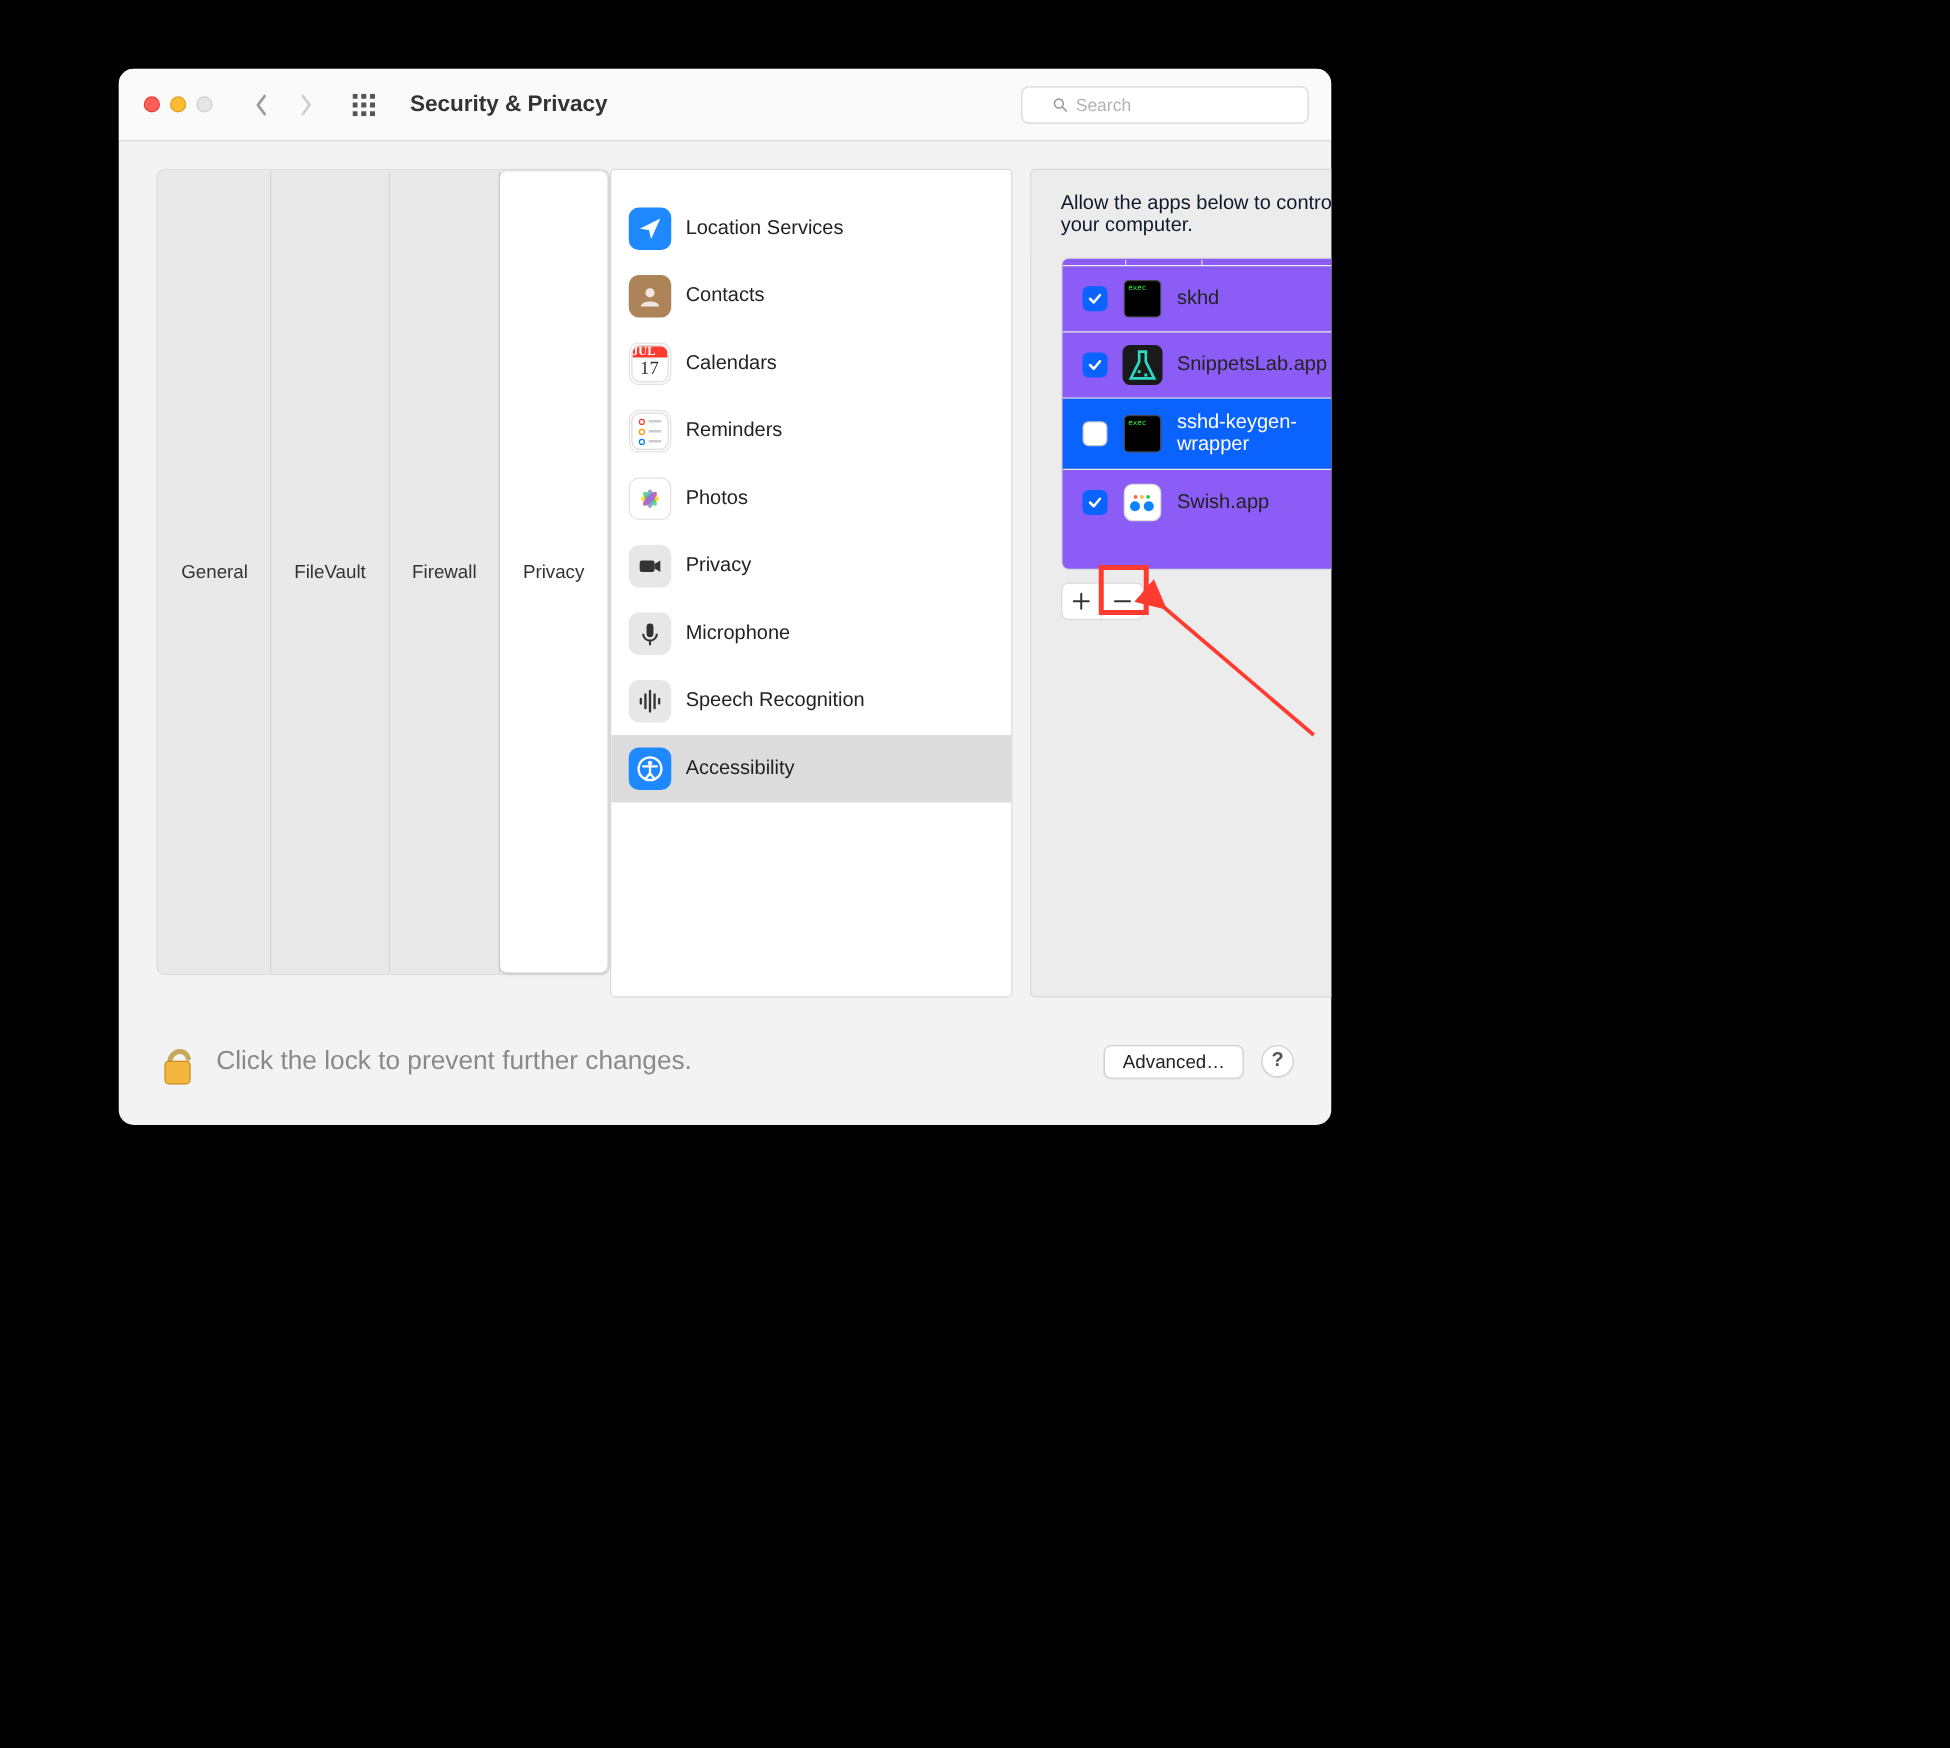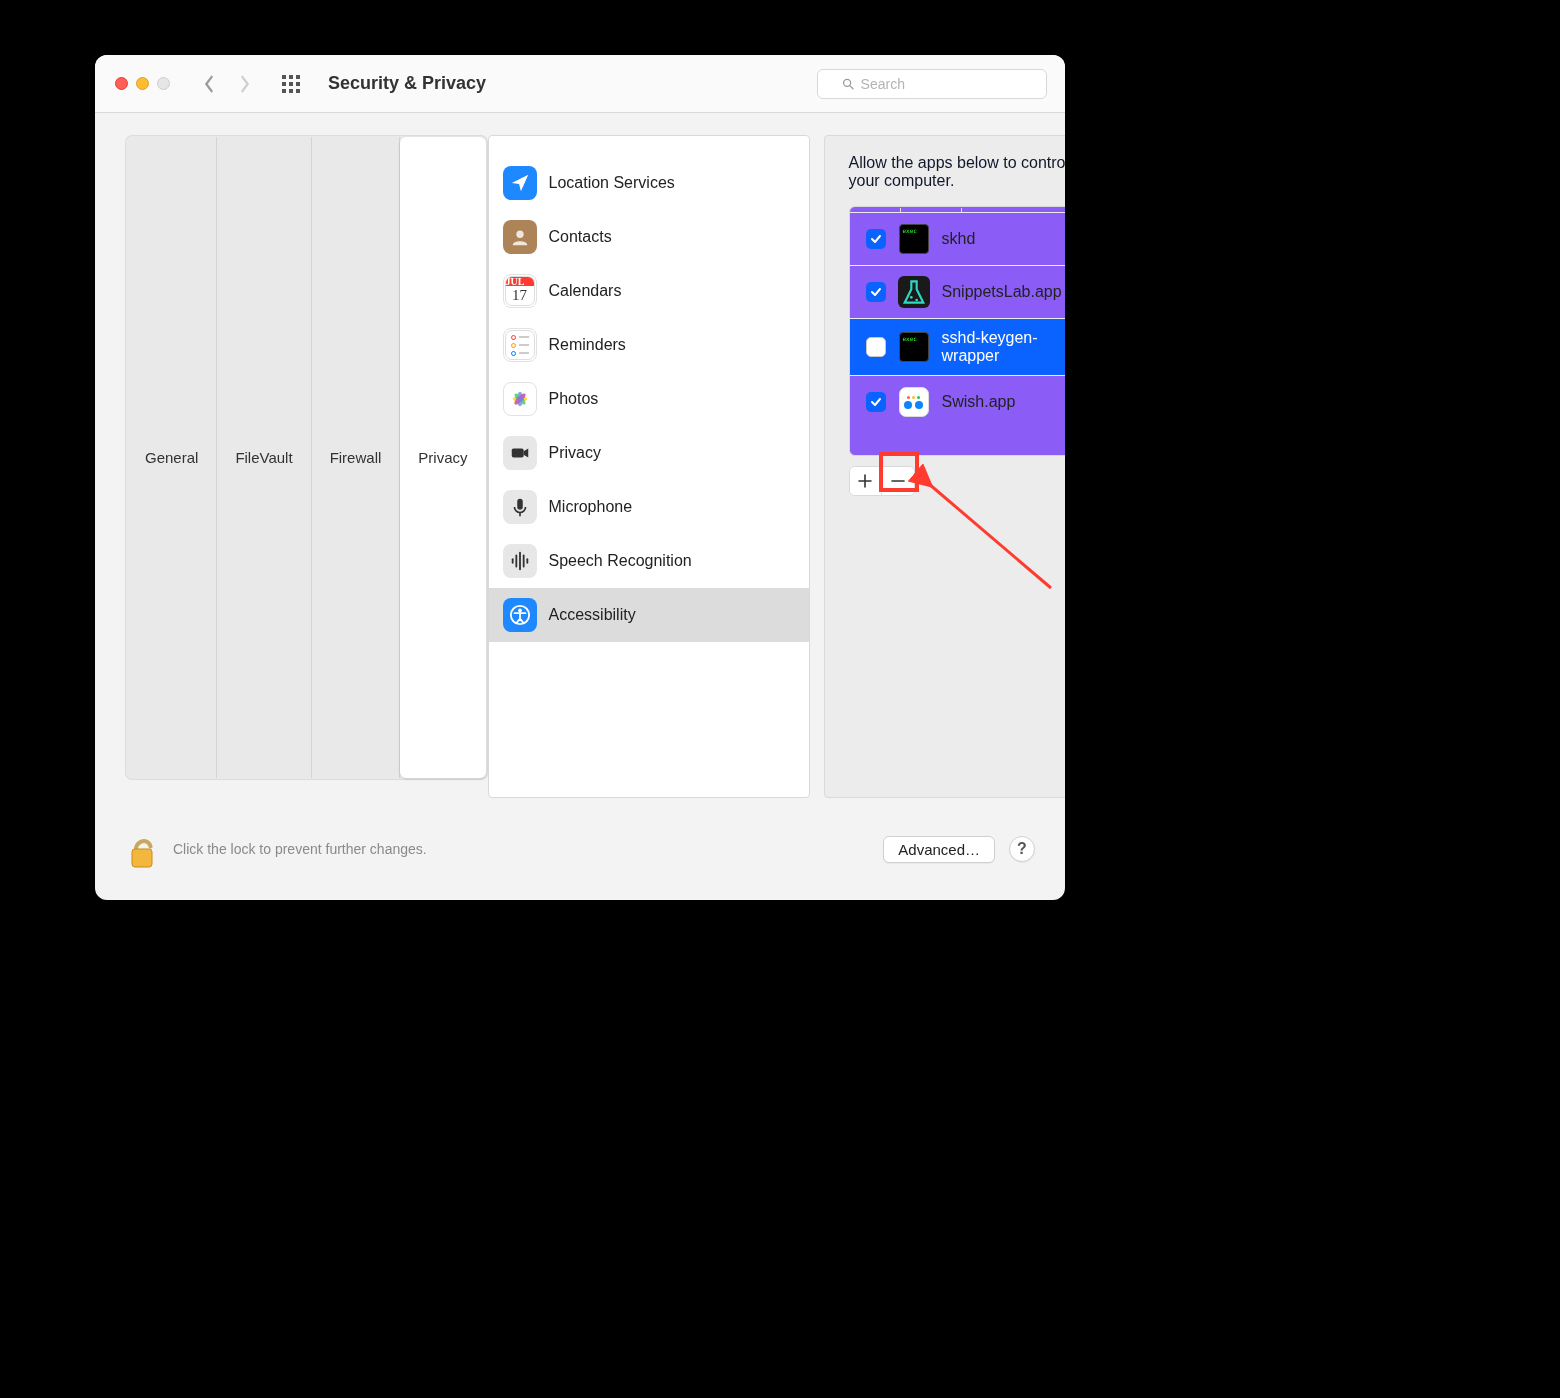--- a/index.html
+++ b/index.html
@@ -124,21 +124,21 @@
   .annot-box {
     position:absolute; border:4px solid #ff3b30; pointer-events:none;
   }
 
   
   .footer {
     height: 84px; padding: 0 30px 18px 30px;
     display:flex; align-items:center; gap:14px;
   }
   .lock-icon { width:34px; height:40px; display:flex; align-items:flex-end; justify-content:center; }
-  .lock-text { font-size:14px; color:#8a8a8a;text-align:right; }
+  .lock-text { font-size:21px; color:#8a8a8a;text-align:right; }
   .btn {
     background:#fff; border:1px solid #d0d0d0; border-radius:6px;
     padding: 4px 14px; font-size:15px; color:#222; cursor:pointer;
     box-shadow: 0 1px 1px rgba(0,0,0,0.05);
   }
   .help {
     width:26px; height:26px; border-radius:50%; background:#fff;
     border:1px solid #d0d0d0; display:flex; align-items:center; justify-content:center;
     font-size:16px; font-weight:600; color:#555; cursor:pointer;
     box-shadow: 0 1px 1px rgba(0,0,0,0.05);

